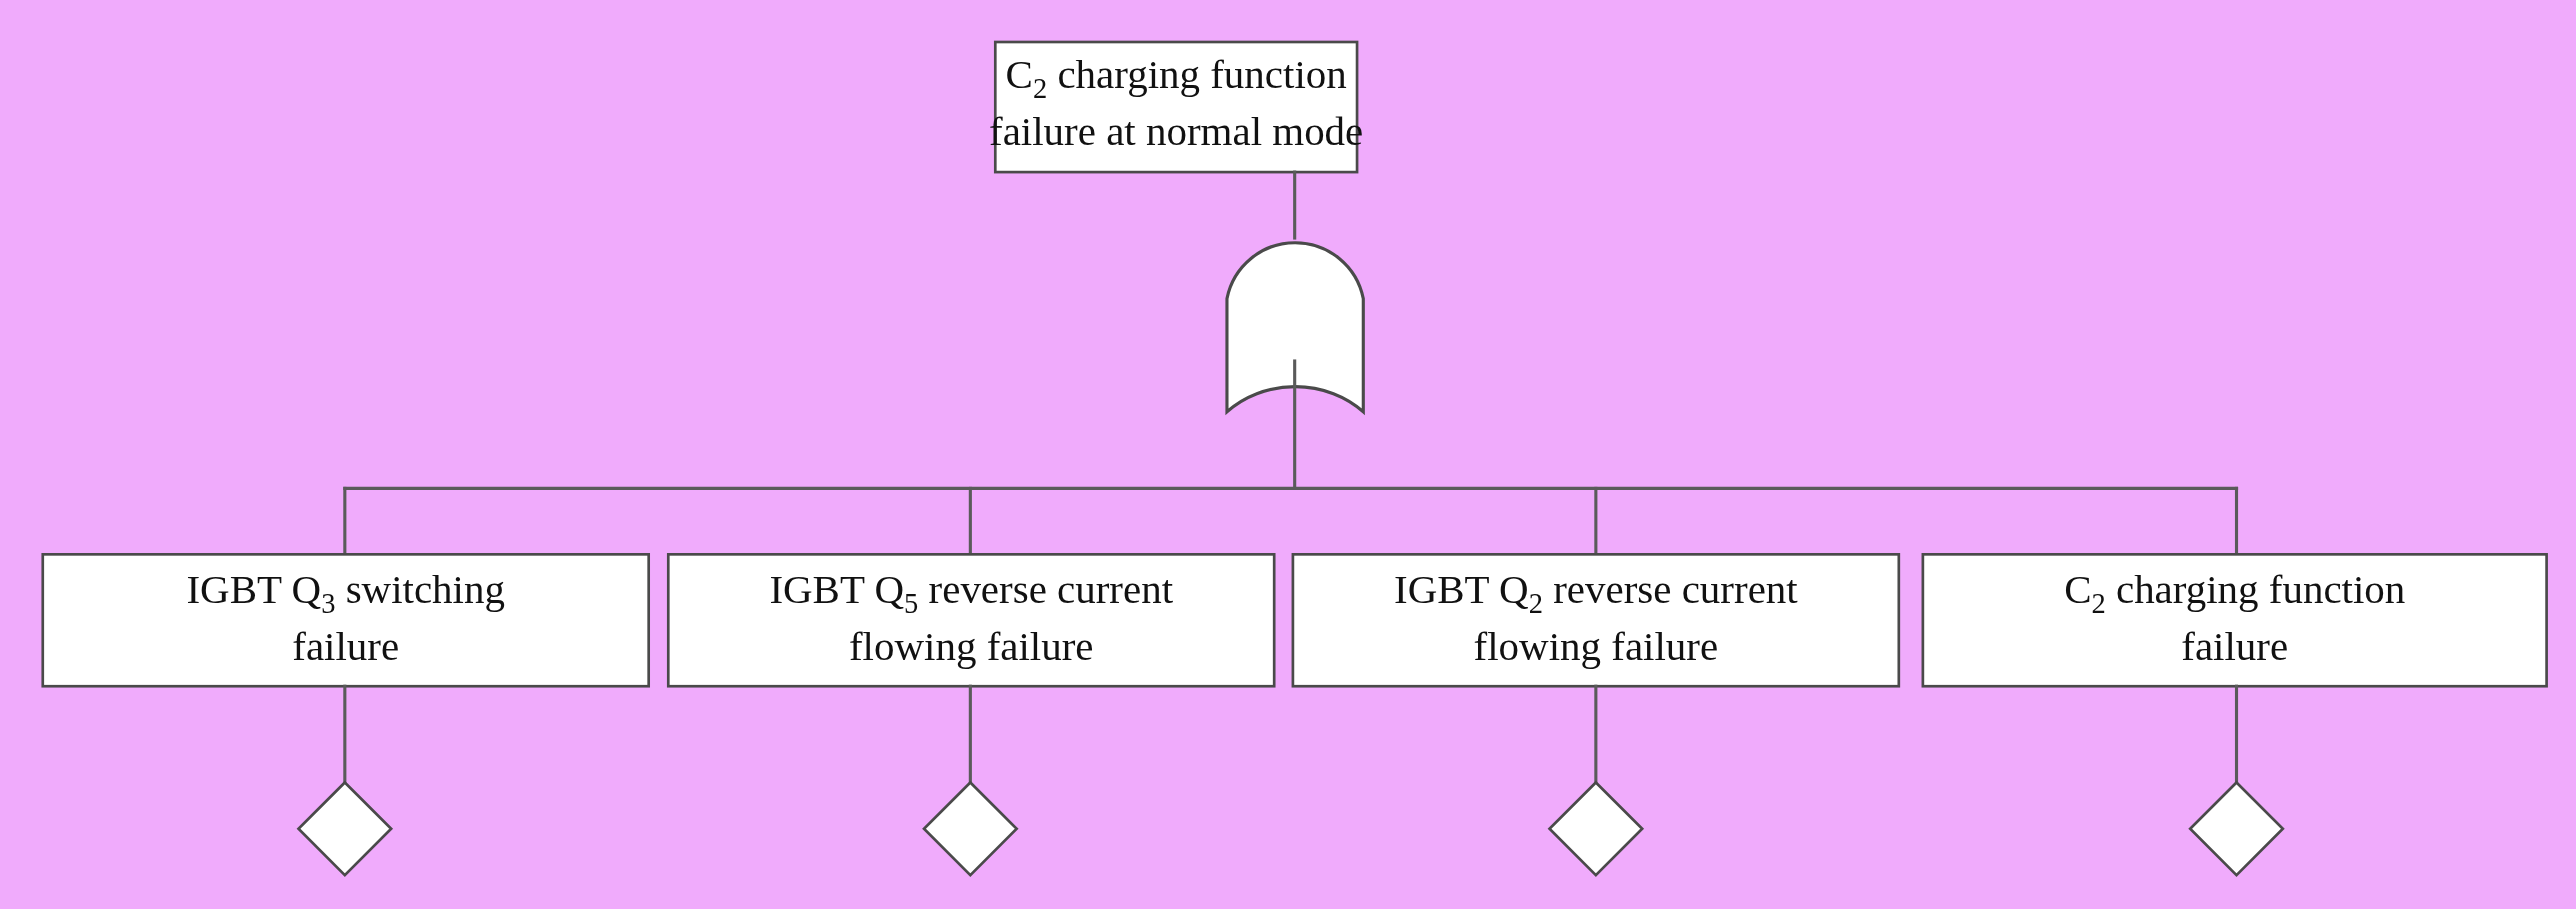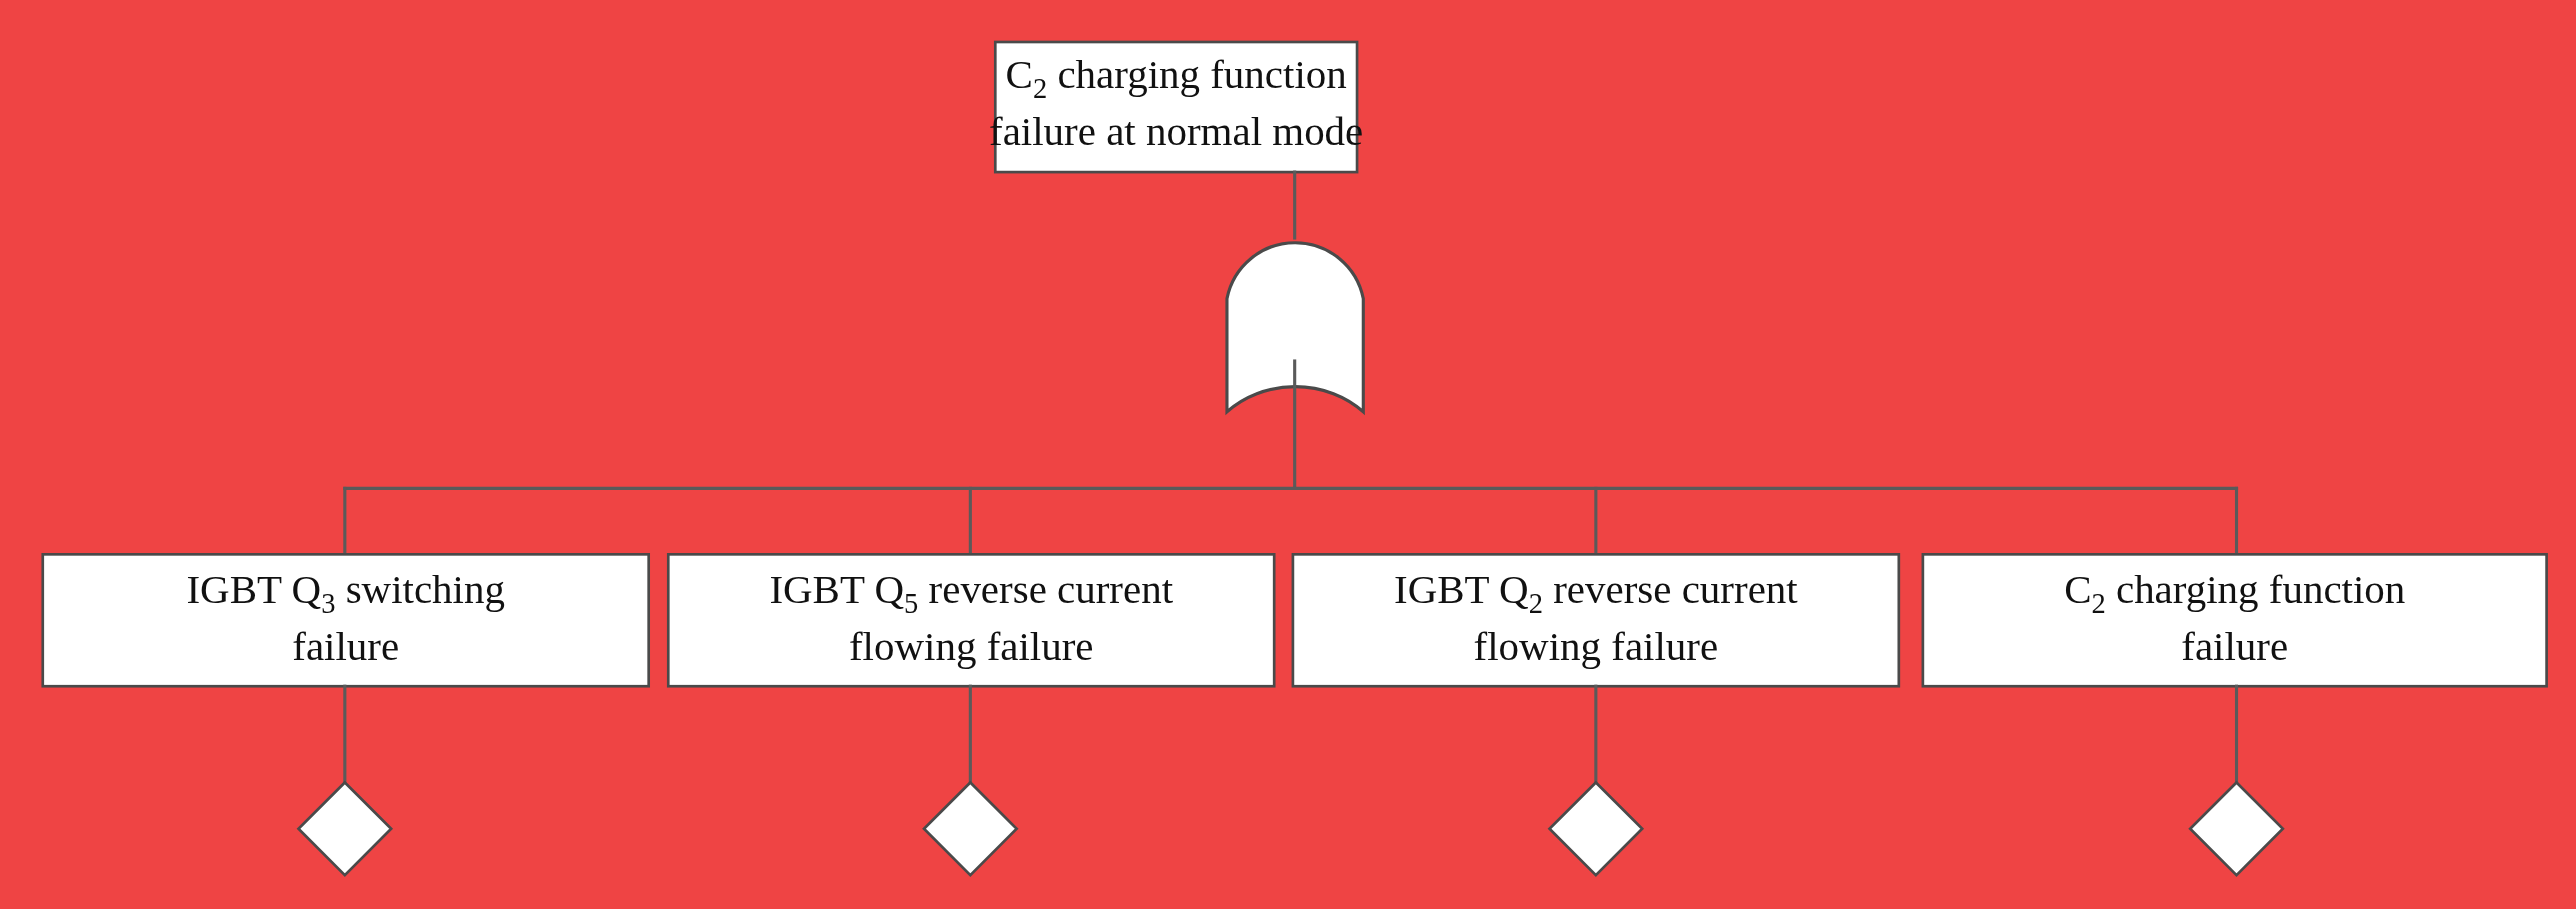--- a/index.html
+++ b/index.html
@@ -4,21 +4,21 @@
 <style>
   html, body {
     margin: 0;
     padding: 0;
     background: #ffffff;
   }
   #stage {
     position: relative;
     width: 2576px;
     height: 910px;
-    background: #ef4444;
+    background: #f0abfc;
     overflow: hidden;
     font-family: "Liberation Serif", "DejaVu Serif", serif;
   }
   svg#tree {
     position: absolute;
     left: 0;
     top: 0;
     width: 2576px;
     height: 910px;
   }

